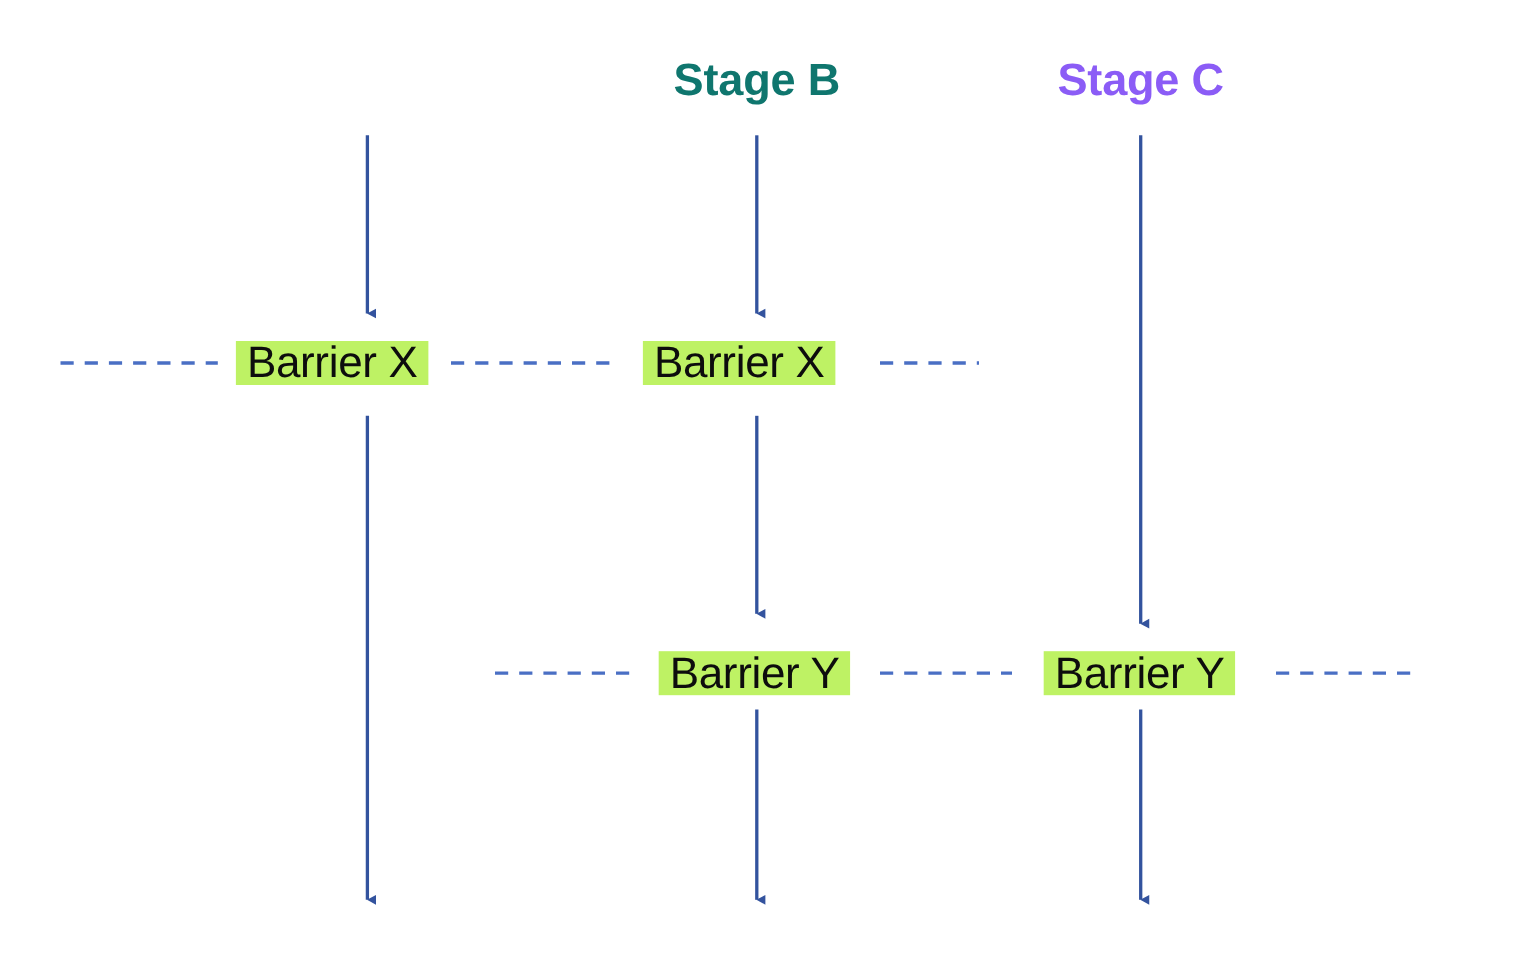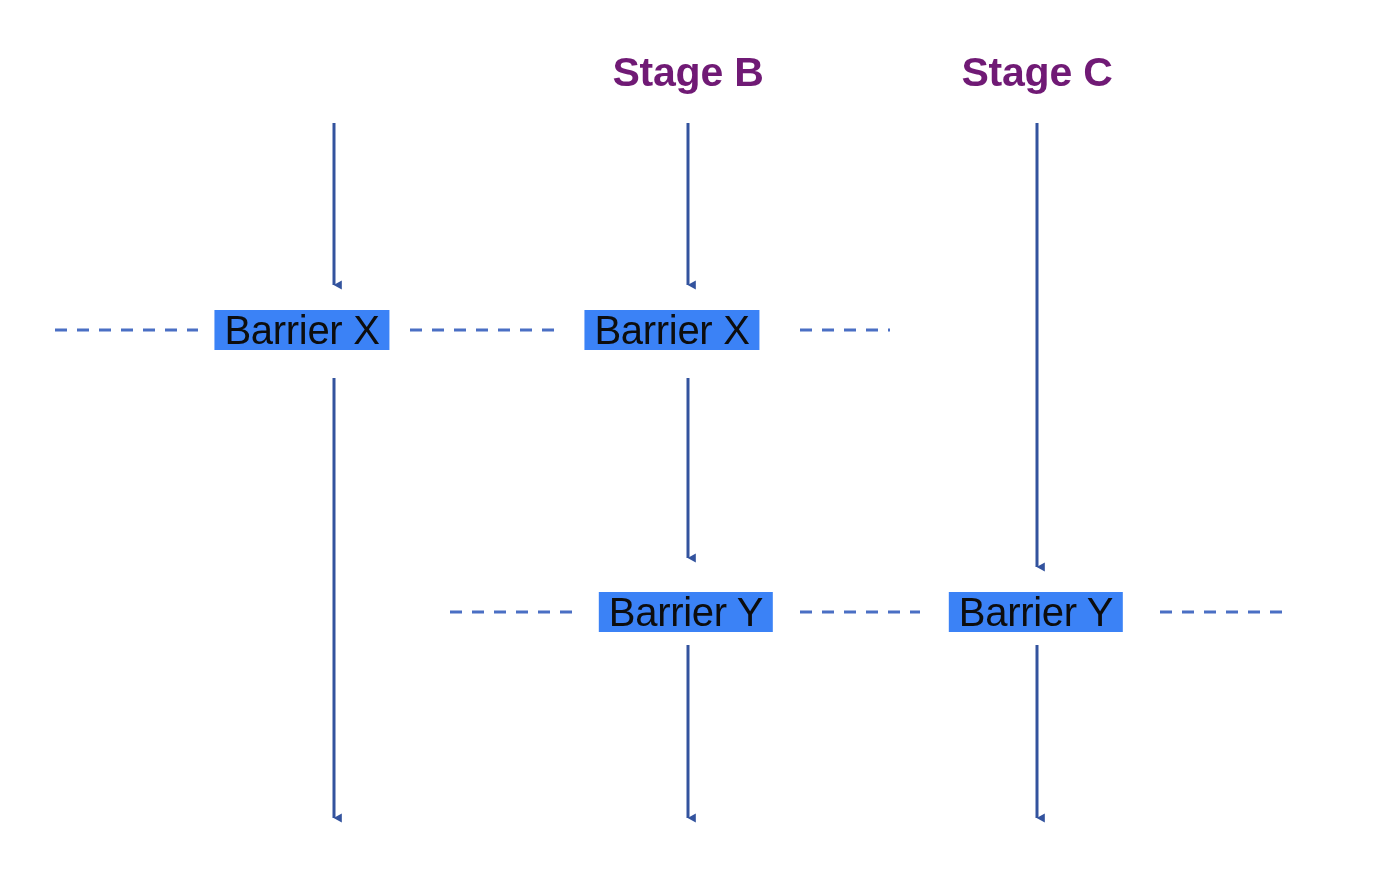--- a/index.html
+++ b/index.html
@@ -45,21 +45,21 @@
   
   .barrier-label {
     position: absolute;
     font-family: "Liberation Sans", sans-serif;
     font-weight: normal;
     font-size: 40px;
     line-height: 1;
     color: #0d0d0d;
     white-space: nowrap;
     transform: translate(-50%, -50%);
-    background: #3b82f6;
+    background: #bef264;
     padding: 0 10px;
     letter-spacing: -0.3px;
   }
 </style>
 </head>
 <body>
 
 <div id="diagram-canvas" style="background: rgb(255, 255, 255);">
 
   <svg class="layer" viewBox="0 0 1379 875" xmlns="http://www.w3.org/2000/svg">
@@ -82,21 +82,21 @@
     <g>
       <line x1="55" y1="330" x2="198" y2="330" stroke="#4A6FC4" stroke-width="3" stroke-dasharray="12 10"></line>
       <line x1="410" y1="330" x2="560" y2="330" stroke="#4A6FC4" stroke-width="3" stroke-dasharray="12 10"></line>
       <line x1="800" y1="330" x2="890" y2="330" stroke="#4A6FC4" stroke-width="3" stroke-dasharray="12 10"></line>
       <line x1="450" y1="612" x2="578" y2="612" stroke="#4A6FC4" stroke-width="3" stroke-dasharray="12 10"></line>
       <line x1="800" y1="612" x2="920" y2="612" stroke="#4A6FC4" stroke-width="3" stroke-dasharray="12 10"></line>
       <line x1="1160" y1="612" x2="1285" y2="612" stroke="#4A6FC4" stroke-width="3" stroke-dasharray="12 10"></line>
     </g>
   </svg>
 
-  <div class="stage-label" style="left: 688px; top: 52px; color: #701a75;">Stage B</div>
-  <div class="stage-label" style="left: 1037px; top: 52px; color: #701a75;">Stage C</div>
+  <div class="stage-label" style="left: 688px; top: 52px; color: #0f766e;">Stage B</div>
+  <div class="stage-label" style="left: 1037px; top: 52px; color: #8b5cf6;">Stage C</div>
 
   <div class="barrier-label" style="left: 302px; top: 330px; color: rgb(13, 13, 13);">Barrier X</div>
   <div class="barrier-label" style="left: 672px; top: 330px; color: rgb(13, 13, 13);">Barrier X</div>
   <div class="barrier-label" style="left: 686px; top: 612px; color: rgb(13, 13, 13);">Barrier Y</div>
   <div class="barrier-label" style="left: 1036px; top: 612px; color: rgb(13, 13, 13);">Barrier Y</div>
 
 </div>
 
 </body></html>

